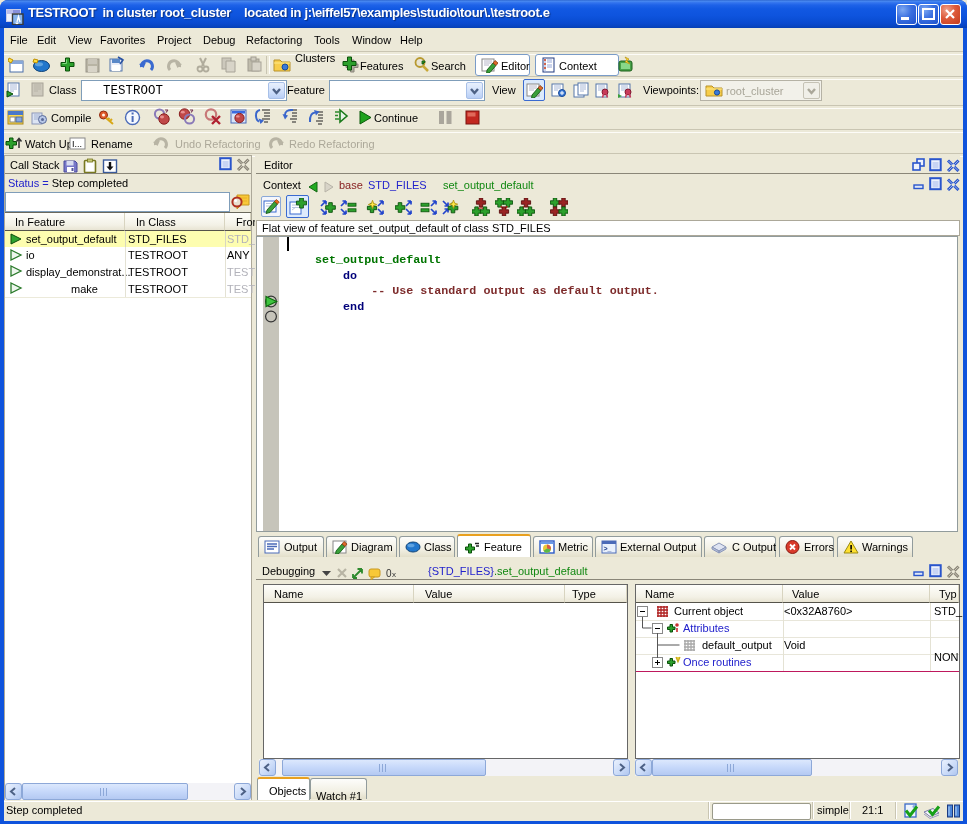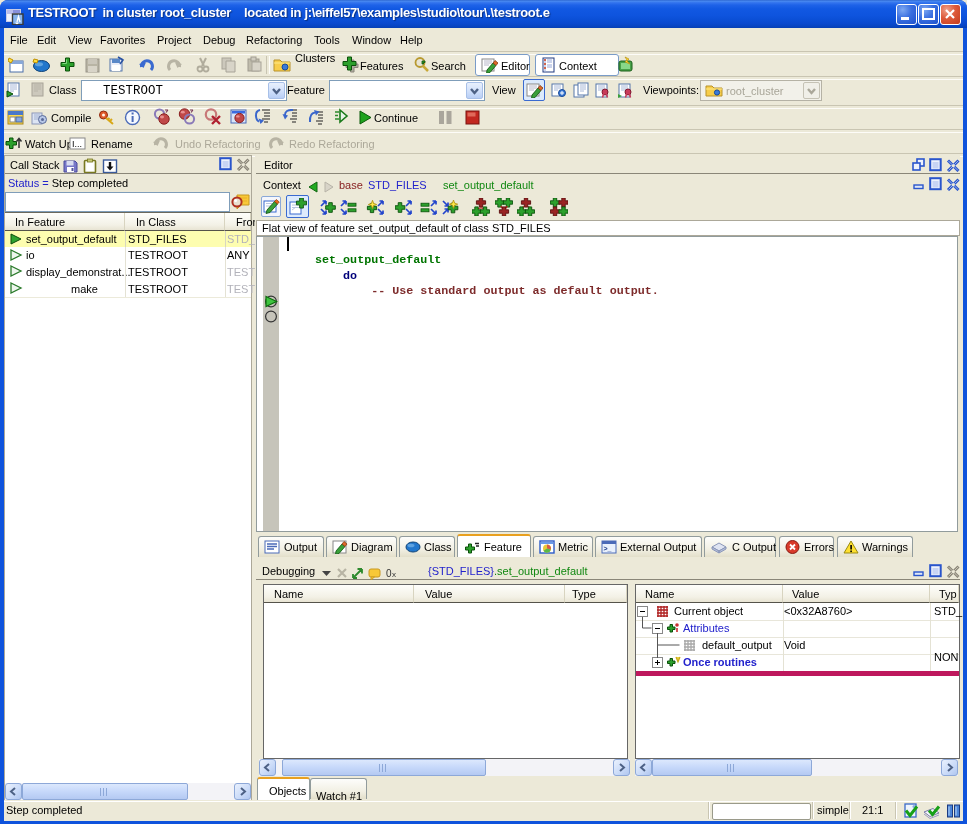--- a/index.html
+++ b/index.html
@@ -562,20 +562,21 @@
 <div class="abs" style="left:264px;top:295px;"><svg width="15" height="28">
 <circle cx="7" cy="6.5" r="5.4" fill="none" stroke="#333" stroke-width="1.2"></circle>
 <path d="M2 1.5 L12.6 6.5 L2 11.5 z" fill="#3ec43e" stroke="#0d6e0d" stroke-width="1.2"></path>
 <circle cx="7" cy="21.5" r="5.4" fill="none" stroke="#333" stroke-width="1.2"></circle>
 </svg></div>
 <div class="abs" style="left:287px;top:237px;width:2px;height:14px;background:#000;"></div>
 <div id="codelines" class="code" style="position:absolute;left:287px;top:253px;line-height:15.6px;">
 <div><span style="color:#007400;">&nbsp;&nbsp;&nbsp;&nbsp;set_output_default</span></div>
 <div><span style="color:#00007a;">&nbsp;&nbsp;&nbsp;&nbsp;&nbsp;&nbsp;&nbsp;&nbsp;do</span></div>
 <div><span style="color:#7d2b2b;">&nbsp;&nbsp;&nbsp;&nbsp;&nbsp;&nbsp;&nbsp;&nbsp;&nbsp;&nbsp;&nbsp;&nbsp;-- Use standard output as default output.</span></div>
+<div><span style="color:#00007a;">&nbsp;&nbsp;&nbsp;&nbsp;&nbsp;&nbsp;&nbsp;&nbsp;end</span></div>
 </div>
 
 <div id="edtabs">
 <div class="tab" style="left:258px;top:536px;width:66px;height:21px;">
  <svg style="position:absolute;left:5px;top:3px;" width="16" height="14">
         <rect x="1" y="1" width="14" height="12" fill="#fff" stroke="#4a6ab8"></rect>
         <path d="M3 4 h10 M3 6.5 h10 M3 9 h7" stroke="#4a6ab8" stroke-width="1.4"></path>
       </svg>
  <span style="position:absolute;left:25px;top:4px;">Output</span>
     </div>
@@ -736,21 +737,21 @@
 <div class="abs" style="left:636px;top:637px;width:323px;height:17px;border-bottom:1px solid #e8e6da;">
  <svg class="abs" style="left:47px;top:2px;" width="14" height="13">
         <path d="M2 1 v11 M5 1 v11 M8 1 v11 M11 1 v11 M1 2 h11 M1 5 h11 M1 8 h11 M1 11 h11" stroke="#a8a8a8" stroke-width="1.3"></path>
       </svg>
  <span class="t" style="position:absolute;left:66px;top:2px;">default_output</span>
  <span class="t" style="position:absolute;left:148px;top:2px;">Void</span>
  <span class="t" style="position:absolute;left:298px;top:14px;">NON</span>
  <div class="abs" style="left:147px;top:0;width:1px;height:17px;background:#e4e2d4;"></div>
  <div class="abs" style="left:294px;top:0;width:1px;height:17px;background:#e4e2d4;"></div>
 </div>
-<div class="abs" style="left:636px;top:654px;width:323px;height:17px;border-bottom:5px solid #be185d;font-weight:bold;">
+<div class="abs" style="left:636px;top:654px;width:323px;height:17px;border-bottom:1px solid #be185d;">
  <svg class="abs" style="left:16px;top:3px;" width="11" height="11">
         <rect x="0.5" y="0.5" width="10" height="10" fill="#fff" stroke="#888"></rect>
         <path d="M3 5.5 h5 M5.5 3 v5" stroke="#000"></path>
       </svg>
  <svg class="abs" style="left:30px;top:2px;" width="15" height="13">
         <path d="M4 4.5 h2.5 v2.5 H9 v2.5 H6.5 V12 H4 V9.5 H1.5 V7 H4 z" fill="#2ca02c" stroke="#0a500a" transform="translate(0,-2)"></path>
         <path d="M10 1 l2 5 l2 -5 M12 6 v0" stroke="#c8a818" fill="#e8d040" stroke-width="1.2"></path>
       </svg>
  <span class="t" style="position:absolute;left:47px;top:2px;color:#2222cc;">Once routines</span>
  <div class="abs" style="left:147px;top:0;width:1px;height:17px;background:#e4e2d4;"></div>

